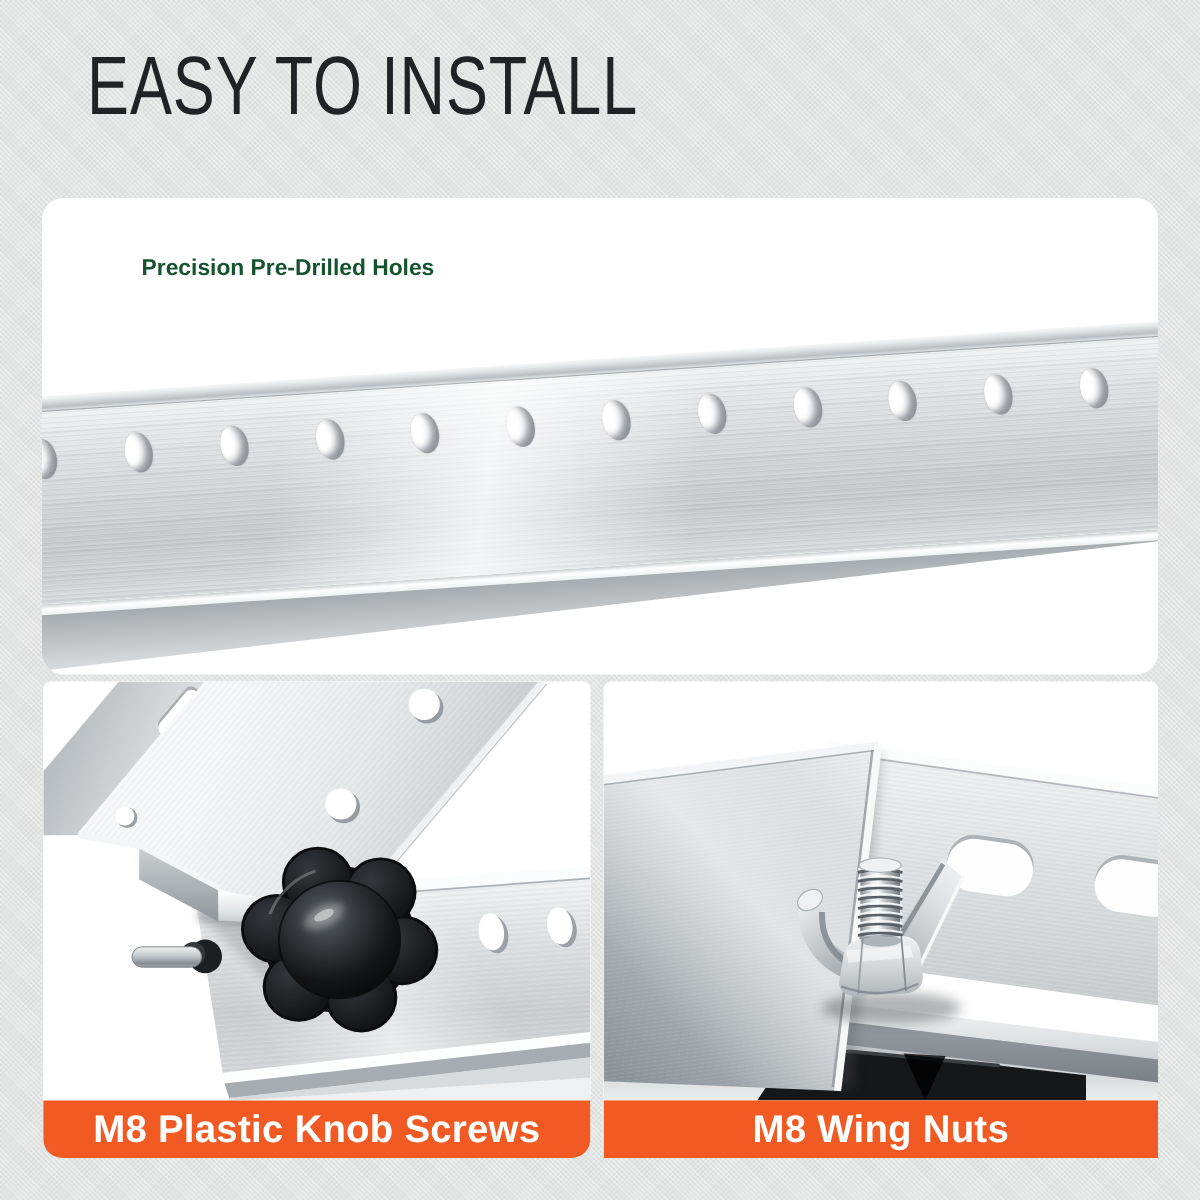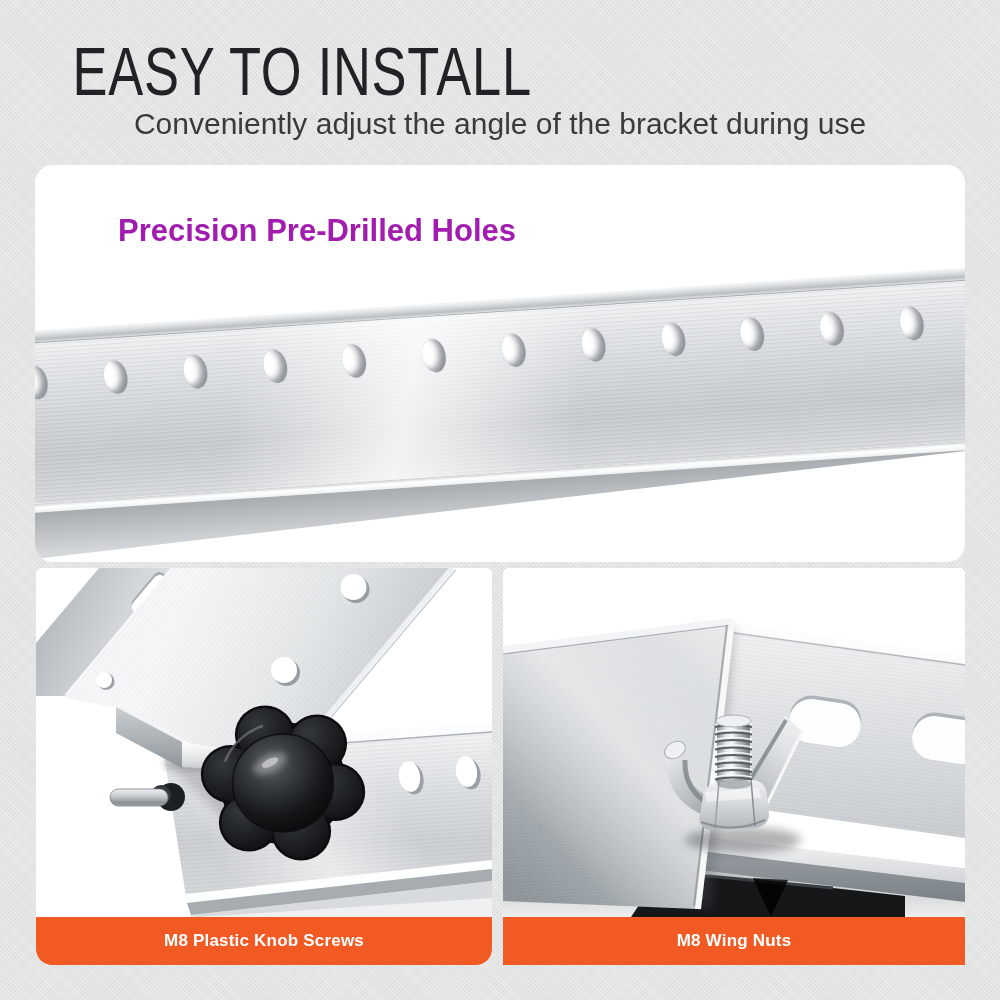--- a/index.html
+++ b/index.html
@@ -13,50 +13,49 @@
   .title{position:absolute;top:32px;left:0;width:100%;margin:0;
     font-size:69px;line-height:80px;font-weight:400;color:#212225;letter-spacing:1px;}
   .title .condense{display:inline-block;transform:scaleX(.76);transform-origin:center;}
   .subtitle{position:absolute;top:104px;left:0;width:100%;text-align:center;margin:0;
     font-size:30px;line-height:40px;font-weight:400;color:#3a3a3a;}
   
   .panel{position:absolute;background:#ffffff;}
   .panel-feature{left:35px;top:165px;width:930px;height:397px;border-radius:18px;overflow:hidden;}
   .panel-left{left:36px;top:568px;width:456px;height:397px;border-radius:6px 6px 16px 16px;overflow:hidden;}
   .panel-right{left:503px;top:568px;width:462px;height:397px;border-radius:6px 6px 0 0;overflow:hidden;text-align:center;}
-  .feature-label{position:absolute;left:83px;top:48px;font-size:31px;font-weight:700;color:#a21caf;}
+  .feature-label{position:absolute;left:83px;top:48px;font-size:19px;font-weight:700;color:#14532d;}
   
   .rail-clip{position:absolute;inset:0;clip-path:polygon(0 160px,100% 97px,100% 286px,0 394px);}
   .rail{position:absolute;left:-40px;top:168px;width:1080px;height:330px;
     transform:rotate(-3.85deg);transform-origin:0 0;}
   .rail-top{height:12px;background:linear-gradient(180deg,#f6f7f8 0%,#e3e6e8 30%,#b9bec2 78%,#dfe2e4 100%);}
   .rail-face{position:relative;height:160px;border-top:1px solid rgba(125,131,137,.55);
     background:
       linear-gradient(102deg, rgba(255,255,255,0) 22%, rgba(255,255,255,.75) 38%, rgba(255,255,255,0) 54%),
       repeating-linear-gradient(180deg, rgba(255,255,255,.16) 0 1px, rgba(104,110,116,.10) 1px 2px, rgba(255,255,255,0) 2px 4px),
       linear-gradient(180deg,#eff1f2 0%,#e2e5e7 18%,#d2d6d8 45%,#c6cacd 70%,#ced2d4 88%,#d8dbdd 100%);}
   .hole{position:absolute;top:22px;width:23px;height:34px;border-radius:50%;background:#fff;
     transform:rotate(-9deg);
     box-shadow:inset -6px -4px 6px rgba(125,131,137,.85), inset 2px 3px 3px rgba(255,255,255,.95), 0 0 1px rgba(120,126,131,.5);}
   .rail-bottom{height:9px;background:linear-gradient(180deg,#c8ccce,#ffffff 45%,#eef0f1);}
   .rail-flange{height:80px;background:linear-gradient(180deg,#a7acb0 0%,#bfc3c6 28%,#d9dcde 58%,#eff0f1 82%,#fafbfb 100%);}
   
   .caption{position:absolute;left:0;right:0;bottom:0;height:48px;background:#f15a22;
     display:flex;align-items:center;justify-content:center;
-    color:#ffffff;font-size:17px;font-weight:700;letter-spacing:.2px;}
+    color:#ffffff;font-size:32px;font-weight:700;letter-spacing:.2px;}
   .caption.rounded{border-radius:0 0 14px 14px;}
   .scene{position:absolute;left:0;top:0;width:100%;height:349px;display:block;}
 </style>
 </head>
 <body>
 
 <div class="canvas">
 
   <h1 class="title"><span class="condense">EASY TO INSTALL</span></h1>
-  <p class="subtitle">Conveniently adjust the angle of the bracket during use</p>
 
   <section class="panel panel-feature">
     <div class="feature-label">Precision Pre-Drilled Holes</div>
     <div class="rail-clip">
       <div class="rail">
         <div class="rail-top"></div>
         <div class="rail-face">
           <div class="hole" style="left:26px"></div>
           <div class="hole" style="left:106px"></div>
           <div class="hole" style="left:186px"></div>

